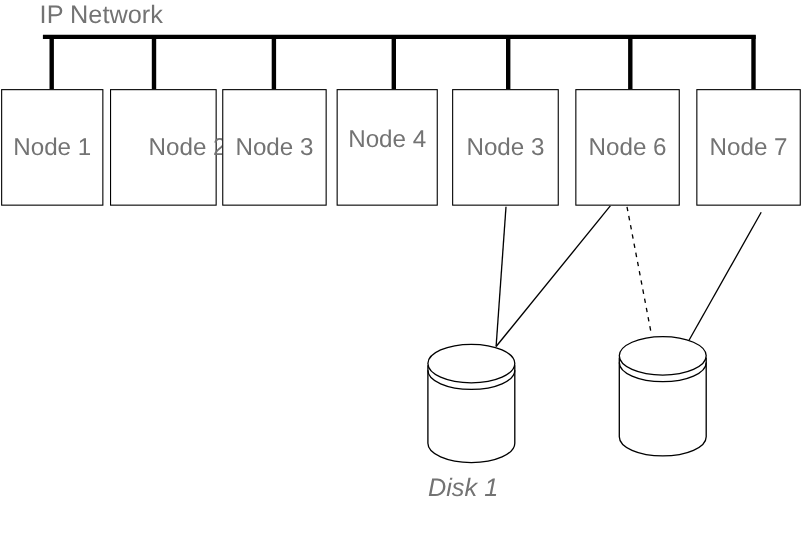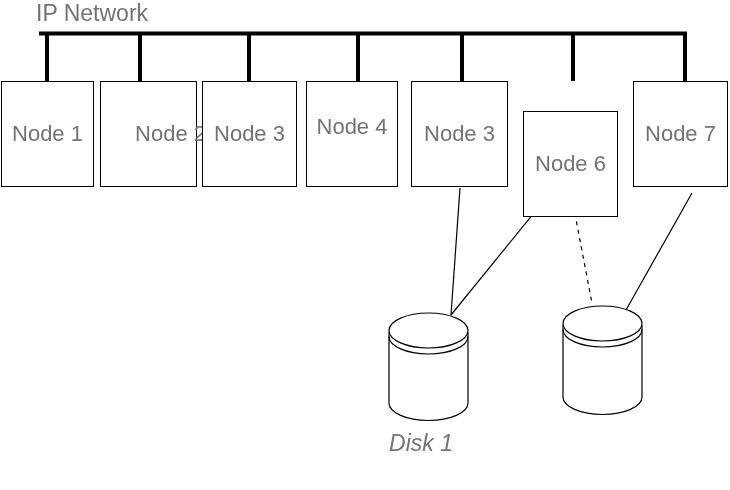--- a/index.html
+++ b/index.html
@@ -48,21 +48,21 @@
   }
   .node-box.label-high span {
     position: relative;
     top: -7px;
   }
   .n1 { left: 1px;   width: 93px; }
   .n2 { left: 100px; width: 97px; padding-left: 44px; }
   .n3 { left: 202px; width: 95px; }
   .n4 { left: 306px; width: 92px; }
   .n5 { left: 411px; width: 97px; }
-  .n6 { left: 523px; width: 95px; margin-top: 30px; }
+  .n6 { left: 523px; width: 95px; }
   .n7 { left: 633px; width: 95px; }
   .disk-label {
     position: absolute;
     top: 429px;
     width: 220px;
     text-align: center;
     font-size: 23px;
     line-height: 28px;
   }
   .disk-label .line { display: block; white-space: nowrap; font-style: italic; }

